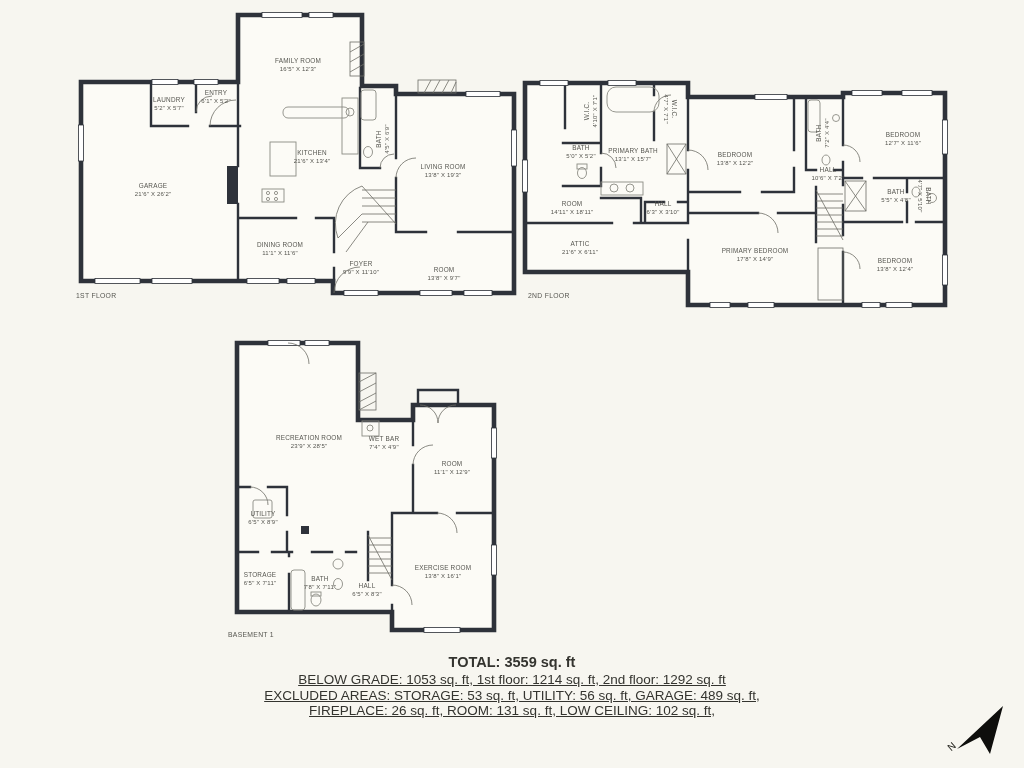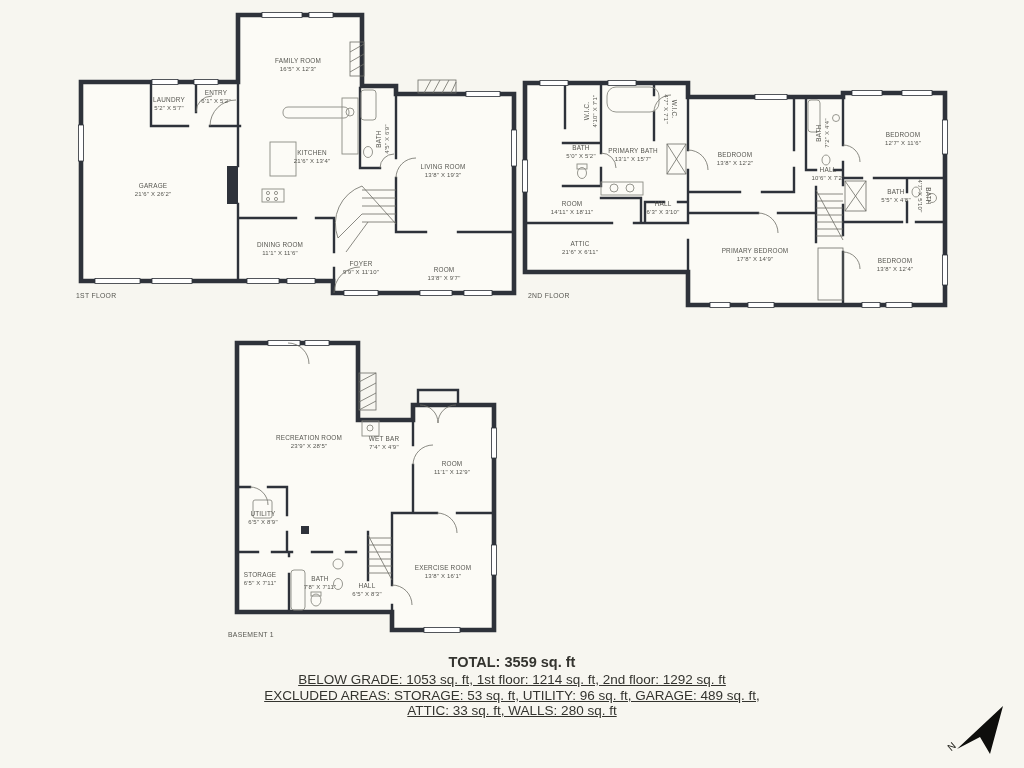--- a/index.html
+++ b/index.html
@@ -374,19 +374,19 @@
     </div>
 <div class="rl" style="left:443px;top:572px">
       <div class="rn">EXERCISE ROOM</div>
       <div class="rd">13'8" X 16'1"</div>
     </div>
 <div class="cap" style="left:228px;top:631px">BASEMENT 1</div>
 
 <div class="summary">
   <div class="t">TOTAL: 3559 sq. ft</div>
   <div class="l">BELOW GRADE: 1053 sq. ft, 1st floor: 1214 sq. ft, 2nd floor: 1292 sq. ft</div>
-  <div class="l">EXCLUDED AREAS: STORAGE: 53 sq. ft, UTILITY: 96 sq. ft, GARAGE: 489 sq. ft,</div>
-  <div class="l">ATTIC: 33 sq. ft, WALLS: 280 sq. ft</div>
+  <div class="l">EXCLUDED AREAS: STORAGE: 53 sq. ft, UTILITY: 56 sq. ft, GARAGE: 489 sq. ft,</div>
+  <div class="l">FIREPLACE: 26 sq. ft, ROOM: 131 sq. ft, LOW CEILING: 102 sq. ft,</div>
 </div>
 
 <div class="north-n">N</div>
 
 </div>
 
 </body></html>

